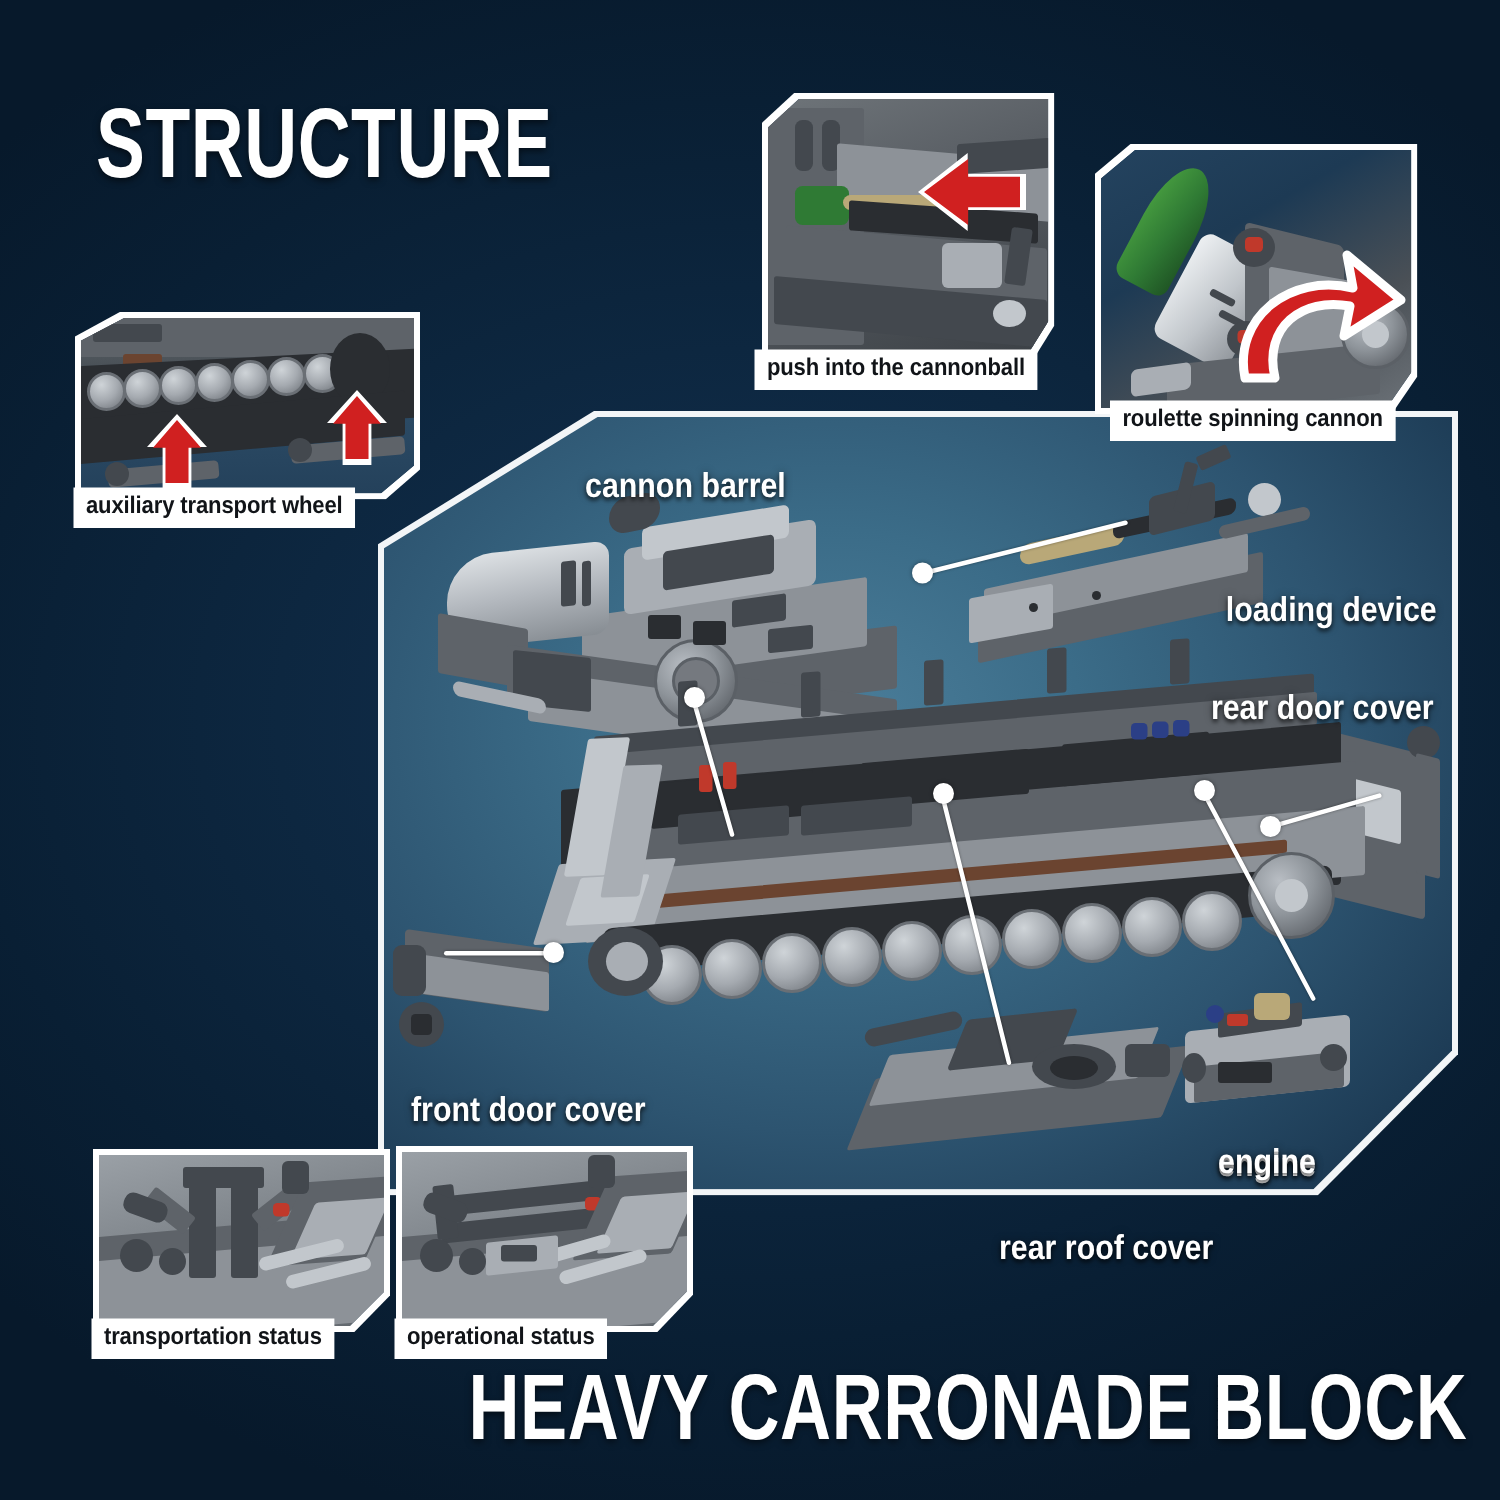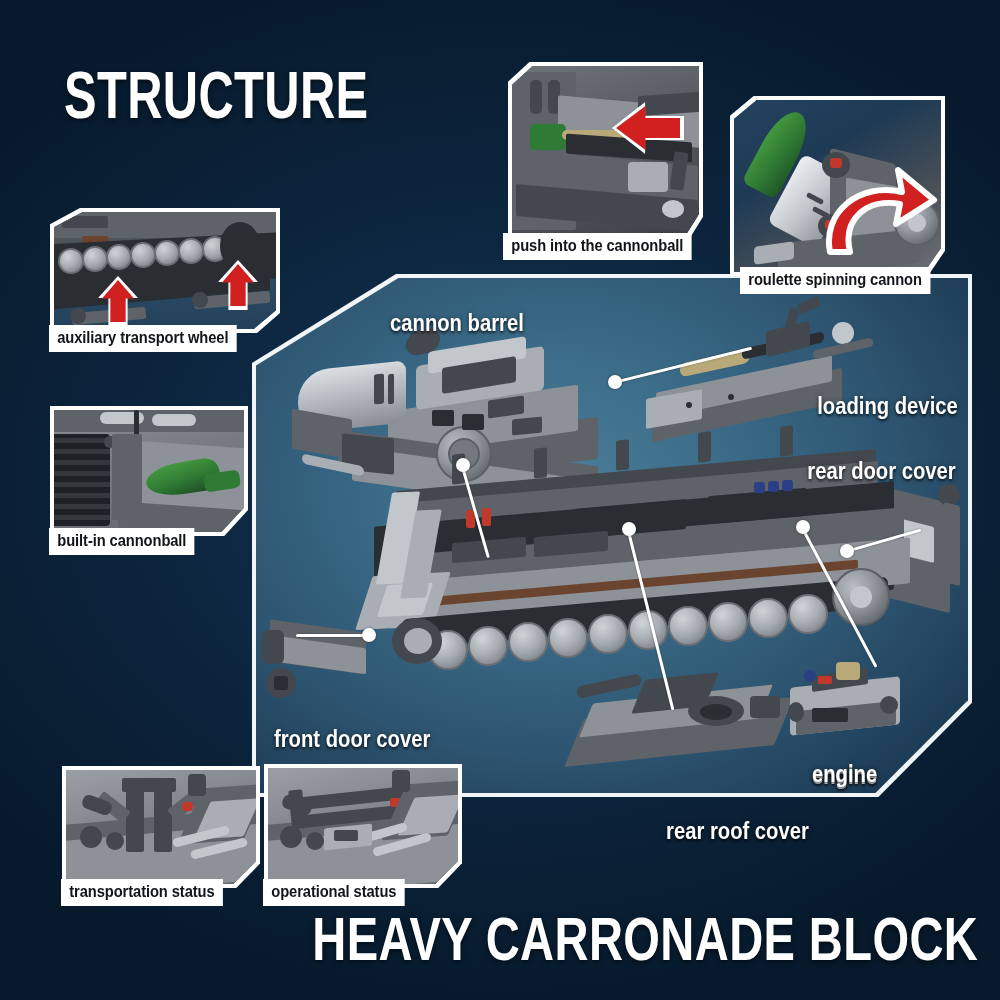--- a/index.html
+++ b/index.html
@@ -406,45 +406,20 @@
 
         <div class="arrow-up-out" style="left:44px; top:64px; width:40px; height:50px;"></div>
         <div class="arrow-up" style="left:48px; top:68px; width:32px; height:42px;"></div>
         <div class="arrow-up-out" style="left:164px; top:48px; width:40px; height:50px;"></div>
         <div class="arrow-up" style="left:168px; top:52px; width:32px; height:42px;"></div>
       </div>
     </div>
     <div class="cap" style="left:-1px; bottom:-19px;">auxiliary transport wheel</div>
   </div>
 
-  <div class="callout" style="left:50px; top:406px; width:198px; height:130px; z-index:10;">
-    <div class="frame-border clipBR"></div>
-    <div class="frame-inner clipBR">
-      <div class="photo" style="background:linear-gradient(165deg,#8b9097 0%,#777d83 40%,#5d6369 100%);">
-        <div class="brick dk" style="left:-4px; top:-4px; width:200px; height:26px;"></div>
-        <div class="brick ltr" style="left:46px; top:2px;  width:44px;  height:12px; border-radius:6px;"></div>
-        <div class="brick ltr" style="left:98px; top:4px;  width:44px;  height:12px; border-radius:6px;"></div>
-        <div class="brick blk" style="left:80px; top:0px;  width:5px;   height:44px;"></div>
-
-        <div style="position:absolute; left:-6px; top:24px; width:62px; height:92px;
-                    background:repeating-linear-gradient(0deg,#1e2125 0 6px,#34383d 6px 11px); border-radius:4px;"></div>
-        <div class="brick dkr" style="left:50px; top:26px; width:12px; height:12px; border-radius:50%;"></div>
-
-        <div class="brick" style="left:58px; top:34px; width:142px; height:66px; transform:skewY(4deg);"></div>
-        <div class="brick dk" style="left:58px; top:24px; width:30px; height:86px;"></div>
-
-        <div style="position:absolute; left:92px; top:52px; width:74px; height:32px;
-                    background:linear-gradient(170deg,#49a041 0%,#2f7a34 55%,#1b4a20 100%);
-                    border-radius:50% 14px 14px 50%; transform:rotate(-9deg);"></div>
-        <div class="brick grn" style="left:150px; top:62px; width:36px; height:18px; transform:rotate(-9deg); border-radius:6px;"></div>
-        <div class="brick dk" style="left:64px; top:96px; width:134px; height:26px; transform:skewY(4deg);"></div>
-      </div>
-    </div>
-    <div class="cap" style="left:-1px; bottom:-19px;">built-in cannonball</div>
-  </div>
 
   <div class="callout" style="left:62px; top:766px; width:198px; height:122px; z-index:11;padding-left:28px;">
     <div class="frame-border clipBR"></div>
     <div class="frame-inner clipBR">
       <div class="photo" style="background:linear-gradient(165deg,#9aa0a6 0%,#7e848a 45%,#62686e 100%);">
         <div class="brick dk" style="left:-4px; top:46px; width:206px; height:52px; transform:skewY(-5deg);"></div>
         <div class="brick" style="left:-4px; top:62px; width:206px; height:56px; transform:skewY(-5deg);"></div>
 
         <div class="brick dkr" style="left:60px; top:10px; width:18px; height:72px;"></div>
         <div class="brick dkr" style="left:88px; top:10px; width:18px; height:72px;"></div>

